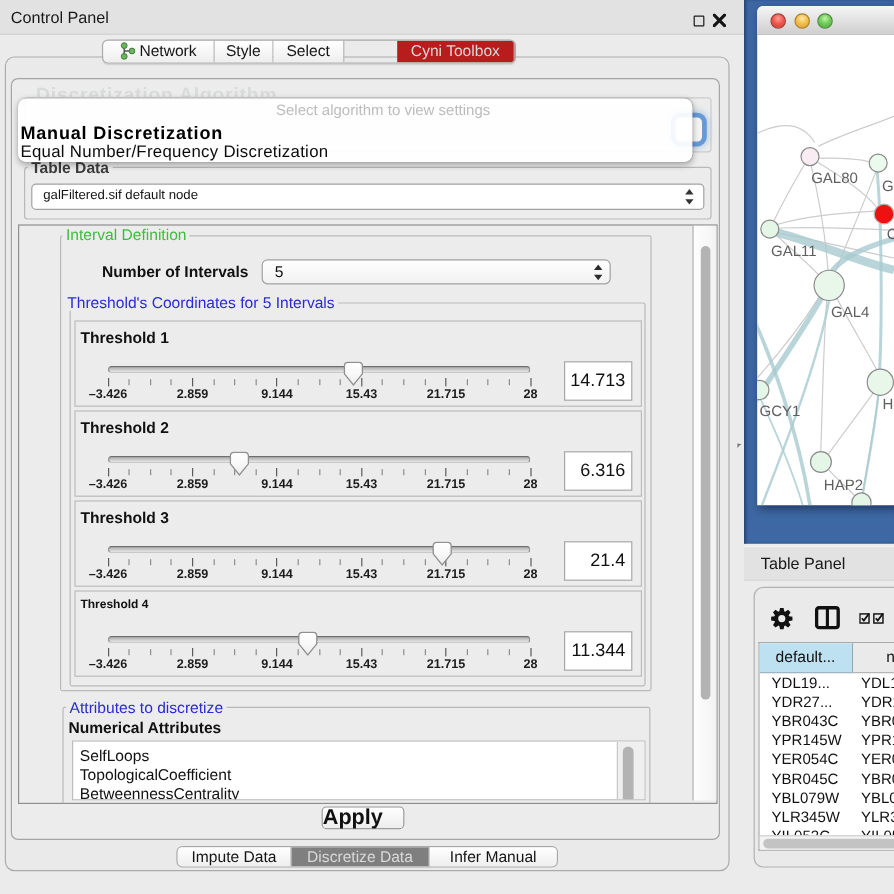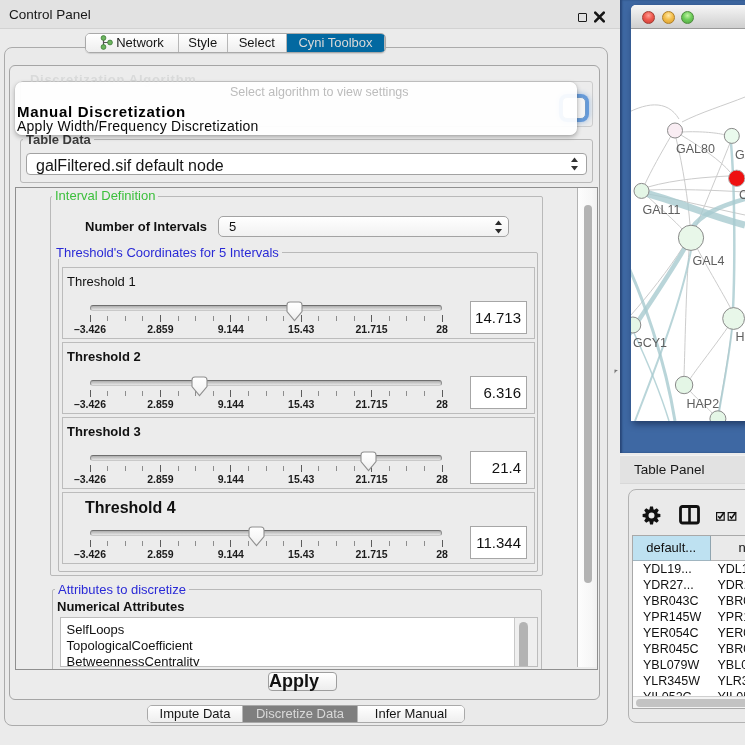--- a/index.html
+++ b/index.html
@@ -38,60 +38,60 @@
 <div class="abs" style="left:85px;top:33px;height:18px;display:flex;border:1px solid #a9a9a9;border-radius:5px;overflow:hidden;box-shadow:0 1px 1px rgba(0,0,0,0.12);">
   <div class="seg" style="width:92px;padding-left:0;">
     <svg width="13" height="15" viewBox="0 0 13 15" style="vertical-align:-3px;margin-right:3px;">
       <path d="M3.5 3.5 L3.5 11.5 M3.5 7.5 L9.5 7.5" stroke="#555" stroke-width="1.2" fill="none"></path>
       <circle cx="3.5" cy="3" r="2.4" fill="#6cb55e" stroke="#3c7a36" stroke-width="0.8"></circle>
       <circle cx="10" cy="7.5" r="2.4" fill="#6cb55e" stroke="#3c7a36" stroke-width="0.8"></circle>
       <circle cx="3.5" cy="12" r="2.4" fill="#6cb55e" stroke="#3c7a36" stroke-width="0.8"></circle>
     </svg>Network</div>
   <div class="seg" style="width:47.5px;">Style</div>
   <div class="seg" style="width:58.5px;">Select</div>
-  <div class="seg" style="width:97px;background:#0369a1;color:#d9d9d9;">Cyni Toolbox</div>
+  <div class="seg" style="width:97px;background:#b91c1c;color:#d9d9d9;margin-left:44px;">Cyni Toolbox</div>
 </div>
 
 <div class="grp" style="left:20px;top:81px;width:571px;height:44px;border-color:#cccccc;"></div>
-<span class="gtitle" style="left:27px;top:73px;font-size:13px;letter-spacing:0.7px;font-weight:bold;color:#d9dada;background:transparent;">Discretization Algorithm</span>
+<span class="gtitle" style="left:27px;top:73px;font-size:16px;letter-spacing:0.7px;font-weight:bold;color:#d9dada;background:transparent;">Discretization Algorithm</span>
 <div class="abs" style="left:562px;top:97px;width:22px;height:20px;background:#f4f4f4;border:1px solid #6f9bcc;border-radius:5px;box-shadow:0 0 0 3px rgba(86,144,214,0.85),0 0 5px 4px rgba(86,144,214,0.4);"></div>
 
 <div class="grp" style="left:20px;top:139px;width:571px;height:42px;"></div>
 <span class="gtitle" style="left:23px;top:133px;font-weight:bold;color:#3d3d3d;text-align:right;">Table Data</span>
 <div class="abs" style="left:26px;top:153px;width:559px;height:20px;background:#fff;border:1px solid #a2a2a2;border-radius:4px;">
-  <span style="position:absolute;left:9px;top:3px;font-size:16px;color:#141414;">galFiltered.sif default node</span>
+  <span style="position:absolute;left:9px;top:3px;font-size:11px;color:#141414;">galFiltered.sif default node</span>
   <svg style="position:absolute;right:7px;top:3px;" width="9" height="14" viewBox="0 0 9 14">
     <path d="M4.5 0.5 L8 5 L1 5 Z" fill="#333"></path>
     <path d="M4.5 13.5 L8 9 L1 9 Z" fill="#333"></path>
   </svg>
 </div>
 
 <div class="abs" style="left:15px;top:82px;width:562px;height:53px;background:rgba(255,255,255,0.93);border-radius:7px;box-shadow:0 2px 5px rgba(0,0,0,0.3),0 0 1px rgba(0,0,0,0.25);">
   <span style="position:absolute;left:215px;top:3px;font-size:12.5px;color:#bcbcbc;">Select algorithm to view settings</span>
   <span style="position:absolute;left:2px;top:20.5px;font-size:15px;letter-spacing:0.7px;font-weight:bold;color:#000;">Manual Discretization</span>
-  <span style="position:absolute;left:2px;top:36px;font-size:14px;letter-spacing:0.25px;color:#0a0a0a;">Apply Width/Frequency Discretization</span>
+  <span style="position:absolute;left:2px;top:36px;font-size:14px;letter-spacing:0.25px;color:#0a0a0a;">Equal Number/Frequency Discretization</span>
 </div>
 
 <div class="abs" id="scrollpane" style="left:15px;top:187px;width:581px;height:481px;border:1px solid #8f8f8f;background:#ececec;overflow:hidden;">
 
 <div class="grp" style="left:33.5px;top:8px;width:491px;height:378px;border-radius:2px;"></div>
 <span class="gtitle" style="left:36px;top:1px;color:#3bbf3b;">Interval Definition</span>
 <span style="position:absolute;left:69px;top:31px;font-size:13px;font-weight:bold;color:#111;">Number of Intervals</span>
 <div class="abs" style="left:202px;top:28px;width:289px;height:19px;background:linear-gradient(#ffffff,#f1f1f1);border:1px solid #a3a3a3;border-radius:5px;">
   <span style="position:absolute;left:10px;top:2px;font-size:13px;color:#111;">5</span>
   <svg style="position:absolute;right:5px;top:2.5px;" width="9" height="14" viewBox="0 0 9 14">
         <path d="M4.5 0.5 L8 5 L1 5 Z" fill="#2b2b2b"></path>
         <path d="M4.5 13.5 L8 9 L1 9 Z" fill="#2b2b2b"></path>
       </svg>
 </div>
 
 <div class="grp" style="left:41.5px;top:64px;width:478px;height:318px;border-radius:2px;"></div>
 <span class="gtitle" style="left:37px;top:58px;color:#2a2ad6;">Threshold's Coordinates for 5 Intervals</span>
 <div class="thbox" style="top:79px;">
-<span style="position:absolute;left:4px;top:6px;font-size:13px;font-weight:normal;color:#111;">Threshold 1</span>
+<span style="position:absolute;left:4px;top:6px;font-size:13px;font-weight:bold;color:#111;">Threshold 1</span>
 <div class="track"></div>
 <div class="tickM" style="left:26.5px;"></div>
       <div class="tick" style="left:44.1px;"></div>
       <div class="tick" style="left:61.7px;"></div>
       <div class="tick" style="left:79.3px;"></div>
       <div class="tickM" style="left:96.9px;"></div>
       <div class="tick" style="left:114.5px;"></div>
       <div class="tick" style="left:132.1px;"></div>
       <div class="tick" style="left:149.7px;"></div>
       <div class="tickM" style="left:167.3px;"></div>
@@ -203,21 +203,21 @@
             <stop offset="0" stop-color="#ffffff"></stop>
             <stop offset="0.55" stop-color="#f7f7f7"></stop>
             <stop offset="1" stop-color="#ececec"></stop>
           </linearGradient>
         </defs>
         <path d="M1 4 Q1 1 4 1 L13 1 Q16 1 16 4 L16 10.5 L8.5 19.7 L1 10.5 Z" fill="url(#thg3)" stroke="#8f8f8f" stroke-width="1.1"></path>
       </svg>
 <div class="vbox">21.4</div>
 </div>
 <div class="thbox" style="top:304px;">
-<span style="position:absolute;left:4px;top:6px;font-size:16px;font-weight:bold;color:#111;margin-left:18px;">Threshold 4</span>
+<span style="position:absolute;left:4px;top:6px;font-size:10px;font-weight:bold;color:#111;">Threshold 4</span>
 <div class="track"></div>
 <div class="tickM" style="left:26.5px;"></div>
       <div class="tick" style="left:44.1px;"></div>
       <div class="tick" style="left:61.7px;"></div>
       <div class="tick" style="left:79.3px;"></div>
       <div class="tickM" style="left:96.9px;"></div>
       <div class="tick" style="left:114.5px;"></div>
       <div class="tick" style="left:132.1px;"></div>
       <div class="tick" style="left:149.7px;"></div>
       <div class="tickM" style="left:167.3px;"></div>

